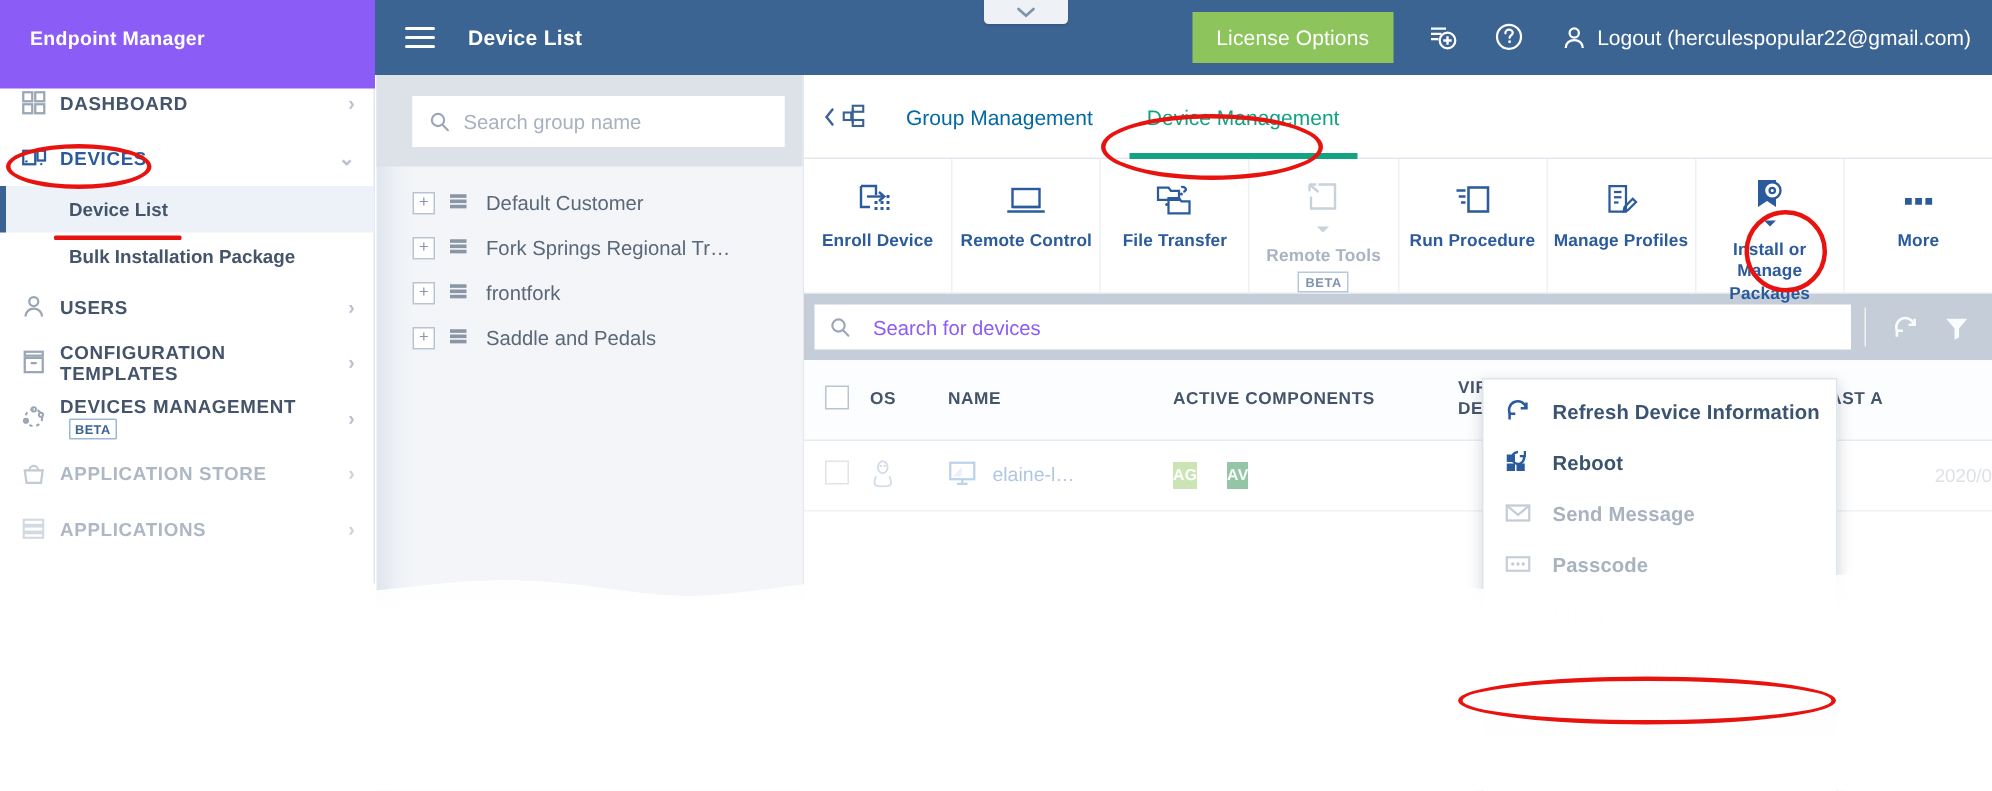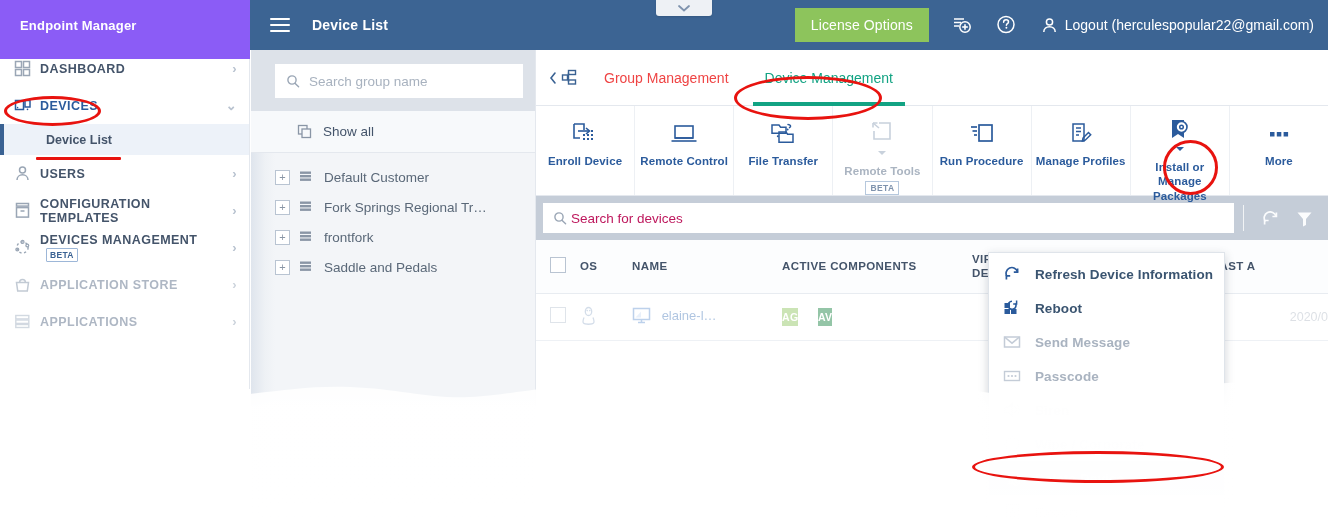--- a/index.html
+++ b/index.html
@@ -107,21 +107,21 @@
     position:absolute; left:535px; top:50px; width:793px; height:477px;
     background:#fff; border-left:1px solid #e4e8ee;
   }
   .tabs{ height:56px; display:flex; align-items:stretch; border-bottom:1px solid #e4e8ee; }
   .tab-arrow{
     width:50px; display:flex; align-items:center; justify-content:center; gap:3px;
     color:#3a6293; padding-left:4px;
   }
   .tab{
     display:flex; align-items:center; padding:0 18px; font-size:14px;
-    color:#ef4444; cursor:pointer; position:relative;
+    color:#0369a1; cursor:pointer; position:relative;
   }
   .tab.active{ color:#12a383; }
   .tab.active:after{
     content:""; position:absolute; left:6px; right:6px; bottom:-1px; height:4px; background:#12a383;
   }
 
   .toolbar{ height:90px; display:flex; border-bottom:1px solid #e4e8ee; background:#fff; }
   .tool{
     flex:1; display:flex; flex-direction:column; align-items:center; justify-content:flex-start;
     padding-top:12px; border-right:1px solid #edf0f4; cursor:pointer; position:relative;
@@ -138,21 +138,21 @@
     margin-top:3px; border:1px solid #b6c8dd; color:#7f93ad; font-size:8.5px;
     font-weight:bold; padding:1px 4px; letter-spacing:.4px;
   }
 
   .searchband{
     height:44px; background:#c5cdd8; display:flex; align-items:center; padding:0 7px;
   }
   .dev-search{
     flex:1; height:30px; background:#fff; display:flex; align-items:center; padding:0 10px;
   }
-  .dev-search .ph{ color:#be185d; font-size:13.5px; margin-left:4px; }
+  .dev-search .ph{ color:#8b5cf6; font-size:13.5px; margin-left:15px; }
   .sb-divider{ width:1px; height:26px; background:#ffffff; opacity:.75; margin:0 9px; }
   .sb-icon{ width:34px; display:flex; align-items:center; justify-content:center; cursor:pointer; }
 
   table.grid{ width:100%; border-collapse:collapse; table-layout:fixed; }
   table.grid th{
     font-size:11.5px; font-weight:bold; color:#44546a; letter-spacing:.4px;
     text-align:left; padding:12px 0; vertical-align:middle; border-bottom:1px solid #e8ecf1;
     background:#fcfdfe;
   }
   table.grid td{ padding:12px 0; vertical-align:middle; border-bottom:1px solid #eef1f5; }
@@ -274,20 +274,23 @@
             <circle cx="13.5" cy="12.4" r=".8" fill="#2b5b9c"></circle>
           </svg>
       </span>
       <span class="txt">DEVICES</span>
       <span class="car">⌄</span>
     </div>
 
     <div class="sub-item sel">
       <span>Device List</span>
     </div>
+    <div class="sub-item">
+      <span>Bulk Installation Package</span>
+    </div>
 
     <div class="nav-item">
       <span class="ico">
         <svg width="17" height="17" viewBox="0 0 17 17">
             <g fill="none" stroke="#9aa6b5" stroke-width="1.5">
           <circle cx="8.5" cy="5" r="3"></circle>
               <path d="M3 15c0-3.2 2.5-5.2 5.5-5.2S14 11.8 14 15"></path>
             </g>
           </svg>
       </span>
@@ -358,29 +361,20 @@
     <div class="group-search-band">
       <div class="search-box">
         <svg width="14" height="14" viewBox="0 0 14 14">
           <circle cx="6" cy="6" r="4.1" fill="none" stroke="#9aa6b5" stroke-width="1.4"></circle>
           <line x1="9.2" y1="9.4" x2="12.6" y2="12.8" stroke="#9aa6b5" stroke-width="1.4" stroke-linecap="round"></line>
         </svg>
         <span class="ph">Search group name</span>
       </div>
     </div>
 
-    <div class="show-all">
-      <svg width="16" height="16" viewBox="0 0 16 16">
-        <g fill="none" stroke="#8a96a6" stroke-width="1.3">
-          <rect x="1.5" y="1.5" width="8.5" height="8.5"></rect>
-            <rect x="5" y="5" width="8.5" height="8.5" fill="#f7f9fb"></rect>
-        </g>
-        </svg>
-      <span class="lbl">Show all</span>
-    </div>
 
     <div class="tree">
       <div class="tree-row">
         <span class="plus">+</span>
         <span class="gicon">
           <svg width="14" height="14" viewBox="0 0 14 14">
               <g fill="#8a96a6">
             <rect x="1" y="1.5" width="11" height="2.4"></rect>
                 <rect x="1" y="5" width="11" height="2.4"></rect>
                 <rect x="1" y="8.5" width="11" height="2.4"></rect>

